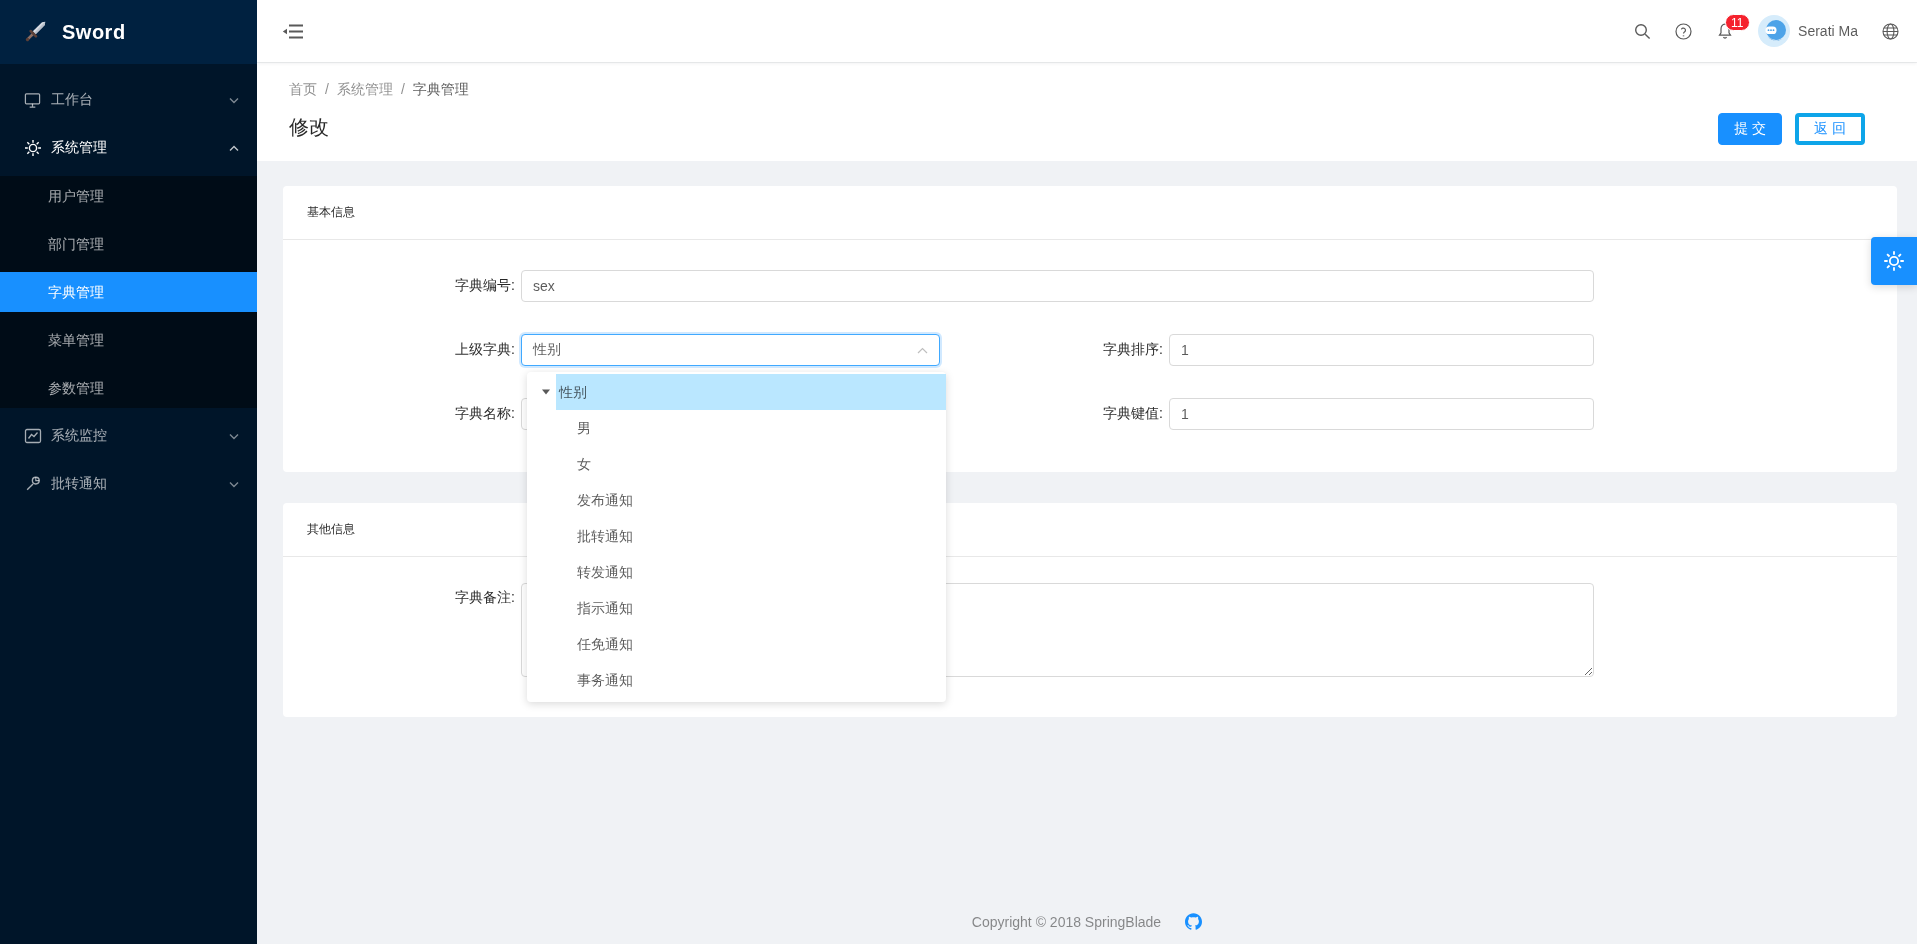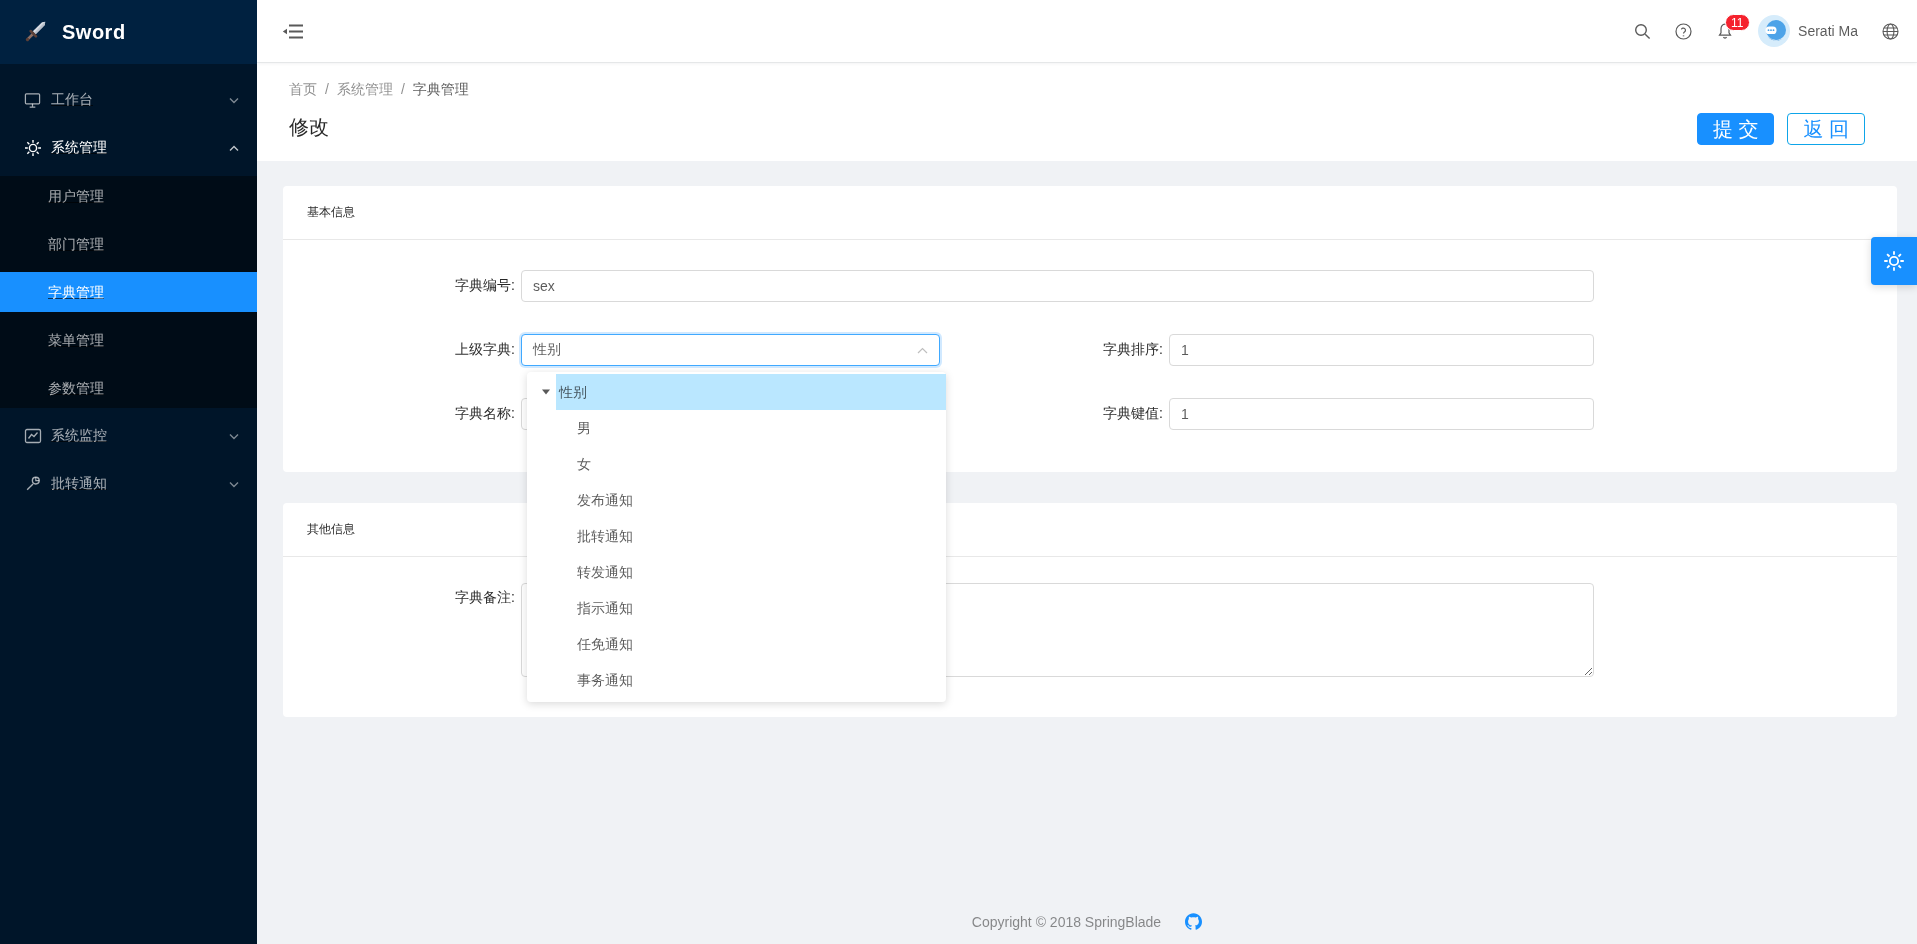--- a/index.html
+++ b/index.html
@@ -8,21 +8,21 @@
     width:1917px; height:944px; position:relative; overflow:hidden;
     font-family:"Liberation Sans","DejaVu Sans",sans-serif;
     font-size:14px; color:rgba(0,0,0,0.65); background:#f0f2f5;
   }
   svg { display:block; }
 
   
   .sidebar { position:absolute; left:0; top:0; width:257px; height:944px; background:#001529; z-index:30; }
   .logo { height:64px; background:#002140; display:flex; align-items:center; padding-left:22px; }
   .logo .app-name { color:#fff; font-size:20px; font-weight:bold; margin-left:12px; letter-spacing:.5px; }
-  .menu { padding-top:16px;text-decoration:underline; }
+  .menu { padding-top:16px; }
   .menu-item { height:40px; display:flex; align-items:center; padding:0 18px 0 24px; color:rgba(255,255,255,0.65); margin-bottom:8px; cursor:pointer; }
   .menu-item .mi-icon { width:17px; height:18px; flex:0 0 auto; }
   .menu-item .mi-label { flex:1; margin-left:10px; }
   .menu-item .mi-arrow { opacity:.75; }
   .submenu { background:#000c17; padding:0; }
   .sub-item { height:40px; line-height:40px; padding-left:48px; color:rgba(255,255,255,0.65); margin-bottom:8px; cursor:pointer; }
   .sub-item.active { background:#1890ff; color:#fff; margin-bottom:8px; }
 
   
   .topbar { position:absolute; left:257px; top:0; right:0; height:62px; background:#fff;
@@ -36,23 +36,23 @@
   .user-wrap { display:flex; align-items:center; gap:8px; cursor:pointer; }
   .user-name { color:rgba(0,0,0,0.65); }
 
   
   .page-header { position:absolute; left:257px; top:62px; right:0; height:99px; background:#fff; padding:18px 32px 0; border-top:1px solid #f0f1f2; }
   .breadcrumb { font-size:14px; color:rgba(0,0,0,0.45); display:flex; gap:8px; }
   .breadcrumb .crumb-link { cursor:pointer; }
   .breadcrumb .crumb-current { color:rgba(0,0,0,0.65); }
   .page-title { margin-top:15px; font-size:20px; font-weight:500; color:rgba(0,0,0,0.85); }
   .page-actions { position:absolute; right:52px; top:50px; display:flex; gap:13px; }
-  .btn { height:32px; padding:0 15px; border-radius:4px; font-size:20px; font-family:inherit; cursor:pointer; }
+  .btn { height:32px; padding:0 15px; border-radius:4px; font-size:14px; font-family:inherit; cursor:pointer; }
   .btn-primary { background:#1890ff; border:1px solid #1890ff; color:#fff; }
-  .btn-ghost { background:#fff; border:1px solid #0ea5e9; color:#1890ff; }
+  .btn-ghost { background:#fff; border:4px solid #0ea5e9; color:#1890ff; }
 
   
   .content { position:absolute; left:257px; top:161px; right:0; bottom:0; background:#f0f2f5; }
   .card { position:absolute; left:26px; width:1614px; background:#fff; border-radius:4px; overflow:hidden; }
   .card-basic { top:25px; height:286px; }
   .card-other { top:342px; height:214px; }
   .card-head { height:54px; line-height:53px; padding:0 24px; border-bottom:1px solid #e8e8e8;
     color:rgba(0,0,0,0.85); font-size:12px; font-weight:500; }
   .card-body { padding:30px 24px 0; }
   .form-row { display:flex; margin-bottom:32px; }

